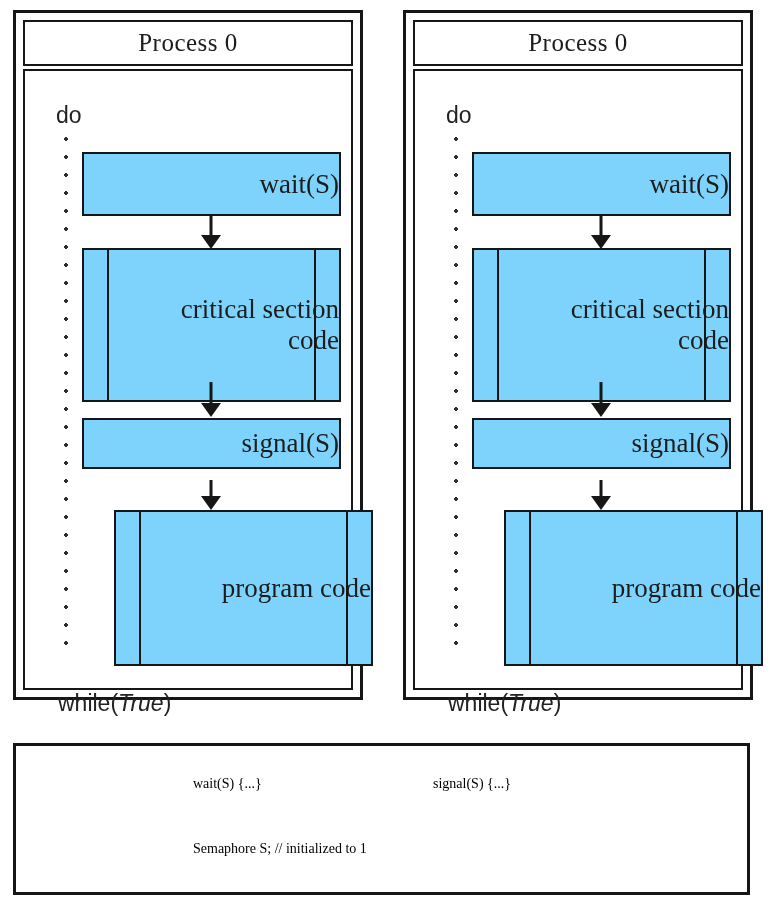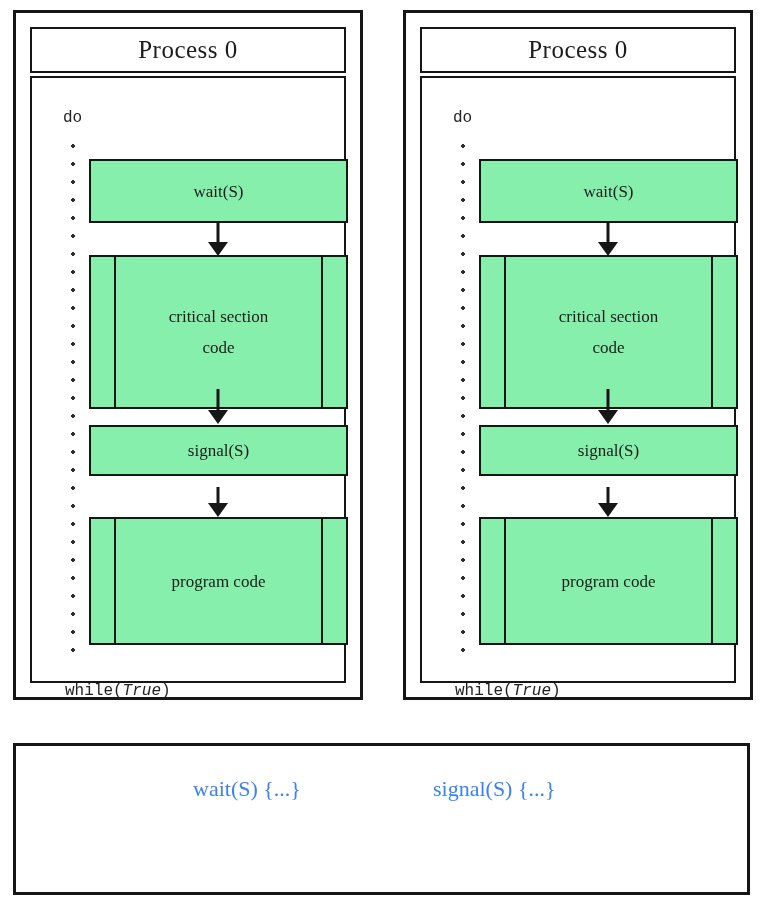--- a/index.html
+++ b/index.html
@@ -18,21 +18,21 @@
   }
 
   
   .process-panel {
     position: absolute;
     top: 10px;
     width: 350px;
     height: 690px;
     box-sizing: border-box;
     border: 3px solid #161616;
-    padding: 14px;
+    padding: 7px;
     display: flex;
     flex-direction: column;
     background: #ffffff;
   }
   .process-panel.left  { left: 13px; }
   .process-panel.right { left: 403px; }
 
   .panel-title {
     box-sizing: border-box;
     border: 2px solid #161616;
@@ -46,59 +46,59 @@
   .panel-body {
     box-sizing: border-box;
     border: 2px solid #161616;
     margin-top: 3px;
     flex: 1;
     position: relative;
   }
 
   .do-label, .while-label {
     position: absolute;
-    font-family: Liberation Mono, monospace;
-    font-size: 16px;
+    font-family: Liberation Sans, sans-serif;
+    font-size: 23px;
     color: #222222;
     white-space: nowrap;
   }
   .do-label { left: 31px; top: 31px; }
-  .while-label { left: 33px; top: 604px; }
+  .while-label { left: 33px; top: 619px; }
   .while-label em { font-style: italic; }
 
   .dotted-line {
     position: absolute;
     left: 39px;
     top: 64px;
     width: 4px;
     height: 524px;
     background-image: radial-gradient(circle 1.7px at 50% 4px, #2d2d2d 98%, transparent 100%);
     background-size: 4px 18px;
     background-repeat: repeat-y;
   }
 
   .flow-box {
     position: absolute;
     left: 57px;
     width: 259px;
     box-sizing: border-box;
     border: 2px solid #161616;
-    background: #86efac;
+    background: #7dd3fc;
     display: flex;
     flex-direction: column;
-    align-items: center;
+    align-items: flex-end;
     justify-content: center;
-    font-size: 17px;
+    font-size: 27px;
     line-height: 31px;
     text-align: center;
   }
   .wait-box    { top: 81px;  height: 64px; }
   .cs-box      { top: 177px; height: 154px; }
   .signal-box  { top: 347px; height: 51px; }
-  .program-box { top: 439px; height: 128px; }
+  .program-box { top: 439px; height: 156px; margin-left: 32px; }
 
   
   .flow-box.pre::before,
   .flow-box.pre::after {
     content: "";
     position: absolute;
     top: 0;
     bottom: 0;
     width: 2px;
     background: #161616;
@@ -158,22 +158,22 @@
     position: absolute;
     left: 0;
     top: 17px;
     width: 112px;
     text-align: center;
     font-size: 21px;
     color: #1c1c1c;
   }
   .kernel-text {
     position: absolute;
-    font-size: 22px;
-    color: #3b82f6;
+    font-size: 14px;
+    color: #000000;
     white-space: nowrap;
   }
   .kernel-wait      { left: 177px; top: 30px; }
   .kernel-signal    { left: 380px; top: 30px; margin-left: 37px; }
   .kernel-semaphore { left: 177px; top: 95px; }
 </style>
 </head>
 <body>
 
 <div class="canvas">
@@ -262,15 +262,16 @@
         <span>program code</span>
       </div>
 
       <div class="while-label"><span>while(</span><em>True</em><span>)</span></div>
     </div>
   </div>
 
   <div class="kernel-box">
     <div class="kernel-text kernel-wait">wait(S) {...}</div>
     <div class="kernel-text kernel-signal">signal(S) {...}</div>
+    <div class="kernel-text kernel-semaphore">Semaphore S; // initialized to 1</div>
   </div>
 
 </div>
 
 </body></html>

